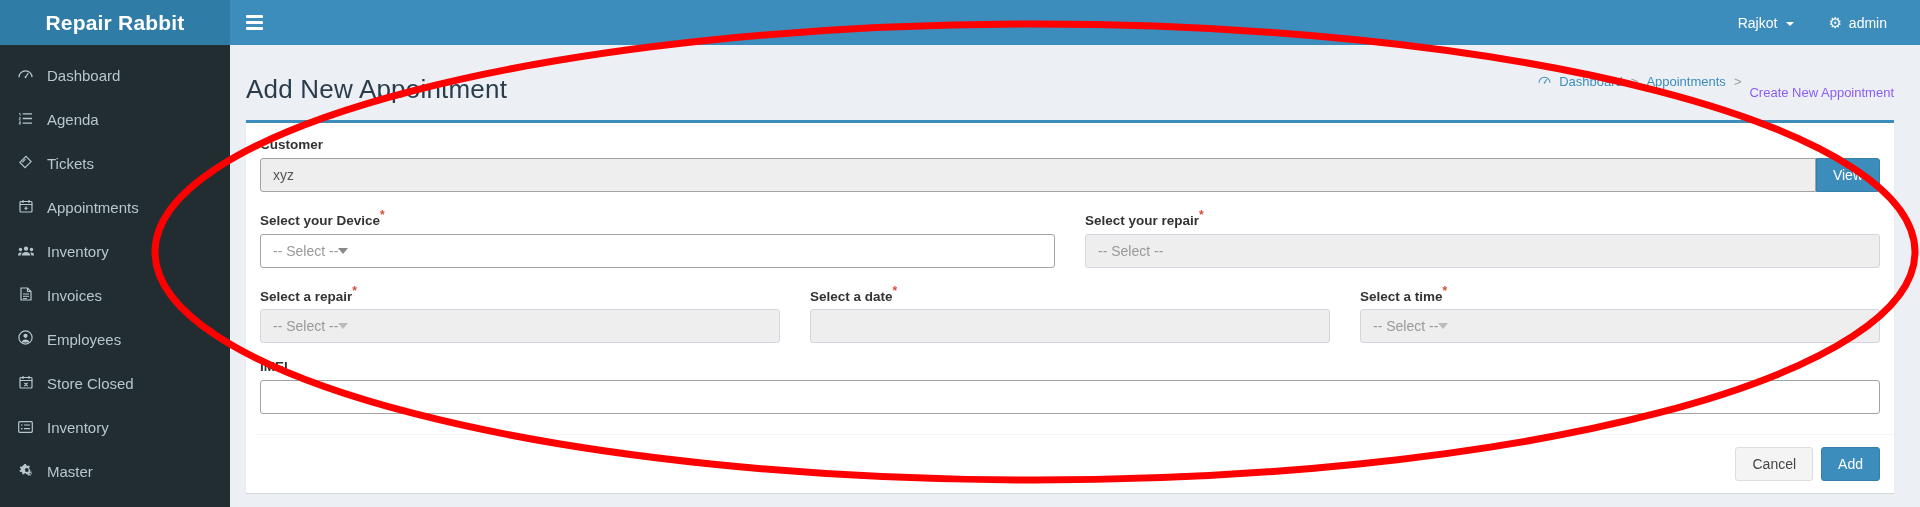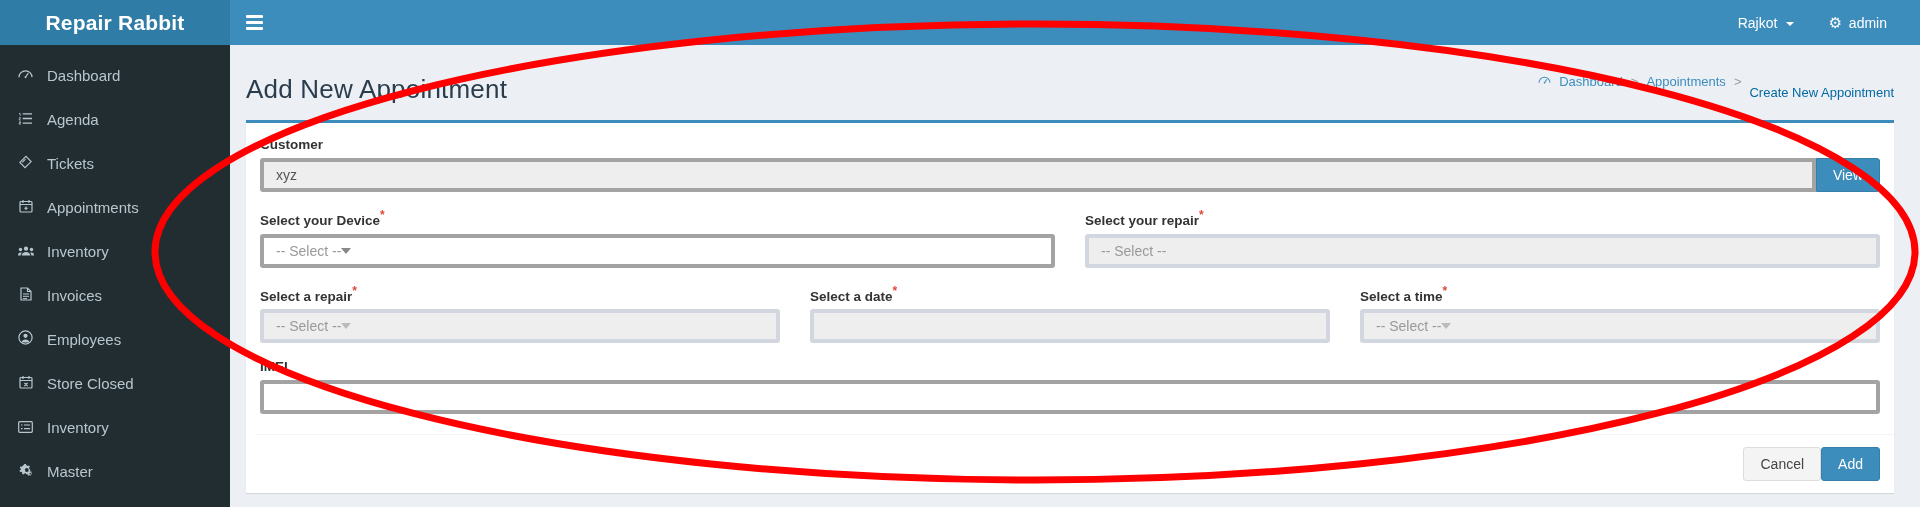--- a/index.html
+++ b/index.html
@@ -52,47 +52,47 @@
   }
   .side-ic { width: 21px; text-align: center; font-size: 15px; flex: none; color: #b8c7ce; }
   .side-lbl { white-space: nowrap; }
 
   
   .content { position: absolute; top: 45px; left: 230px; width: 1690px; height: 462px; background: #ecf0f5; }
   .page-head { display: flex; align-items: flex-end; justify-content: space-between; padding: 18px 26px 0 16px; }
   .page-title { font-size: 26px; color: #2b3d4d; font-weight: 400; letter-spacing: .2px; }
   .breadcrumb { display: flex; align-items: center; gap: 8px; font-size: 13px; color: #444444; padding-bottom: 5px; }
   .breadcrumb .crumb { color: #3c8dbc; cursor: pointer; }
-  .breadcrumb .crumb.active { color: #0369a1; cursor: default; margin-top: 22px; }
+  .breadcrumb .crumb.active { color: #8b5cf6; cursor: default; margin-top: 22px; }
   .breadcrumb .sep { color: #999999; }
   .bc-ic { color: #3c8dbc; font-size: 13px; }
 
   
   .card {
     margin: 15px 26px 0 16px; background: #ffffff;
     border-top: 3px solid #3c8dbc;
     box-shadow: 0 1px 1px rgba(0,0,0,.1);
   }
   .card-body { padding: 14px 14px 4px 14px; }
   .card-footer {
     border-top: 1px solid #f4f4f4; padding: 12px 14px;
-    display: flex; justify-content: flex-end; gap: 0; margin-left: 10px;
+    display: flex; justify-content: flex-end; gap: 8px; margin-left: 10px;
   }
 
   .form-label {
     font-size: 13.5px; font-weight: bold; color: #333333;
     display: block; margin-bottom: 6px;
   }
   .req { color: #dd4b39; font-size: 12px; vertical-align: super; }
 
   .row { display: flex; gap: 30px; margin-bottom: 16px; }
   .col { flex: 1; min-width: 0; }
 
   .ctl {
-    width: 100%; height: 34px; border: 4px solid #a3a3a3; border-radius: 3px;
+    width: 100%; height: 34px; border: 1px solid #a3a3a3; border-radius: 3px;
     font-size: 14px; color: #555555; padding: 0 12px; background: #ffffff;
     display: flex; align-items: center; outline: none;
   }
   .ctl.disabled { background: #eeeeee; color: #999999; border-color: #d2d6de; }
   .ctl.ph { color: #999999; }
   .ctl.select { cursor: pointer; }
   .sel-caret {
     width: 0; height: 0; border-left: 5px solid transparent;
     border-right: 5px solid transparent; border-top: 6px solid #888888; flex: none;
   }

